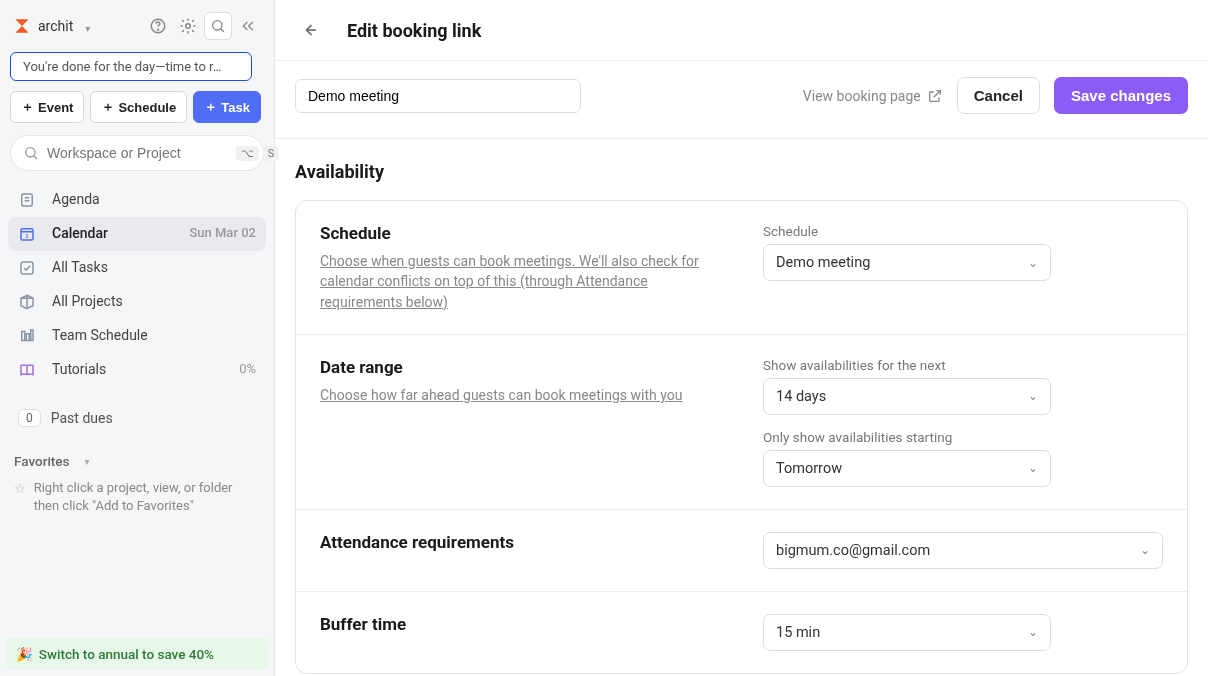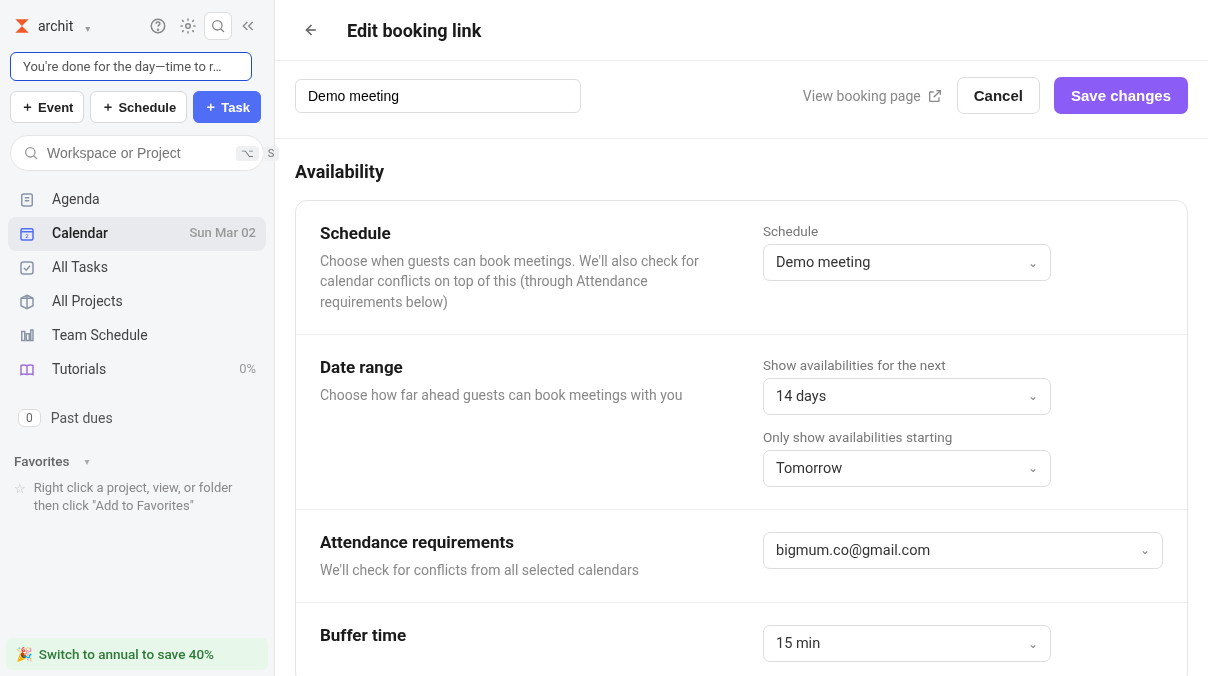--- a/index.html
+++ b/index.html
@@ -308,20 +308,21 @@
   font-size: 17px;
   font-weight: 700;
   margin-bottom: 8px;
   color: #1a1a1a;
 }
 .cs-left p {
   color: #888;
   font-size: 14px;
   line-height: 1.45;
   max-width: 410px;
+  text-decoration: underline;
 }
 .cs-right {
   width: 400px;
   display: flex;
   flex-direction: column;
   gap: 14px;
 }
 .cs-right.wide { width: 400px; }
 .field-label {
   font-size: 13.5px;
@@ -570,21 +571,20 @@
               <span>Tomorrow</span>
               <span class="chev">⌄</span>
             </div>
           </div>
         </div>
       </div>
 
       <div class="card-section">
         <div class="cs-left">
           <h3>Attendance requirements</h3>
-          <p>We'll check for conflicts from all selected calendars</p>
         </div>
         <div class="cs-right wide">
           <div class="select-box full">
             <span>bigmum.co@gmail.com</span>
             <span class="chev">⌄</span>
           </div>
         </div>
       </div>
 
       <div class="card-section">

